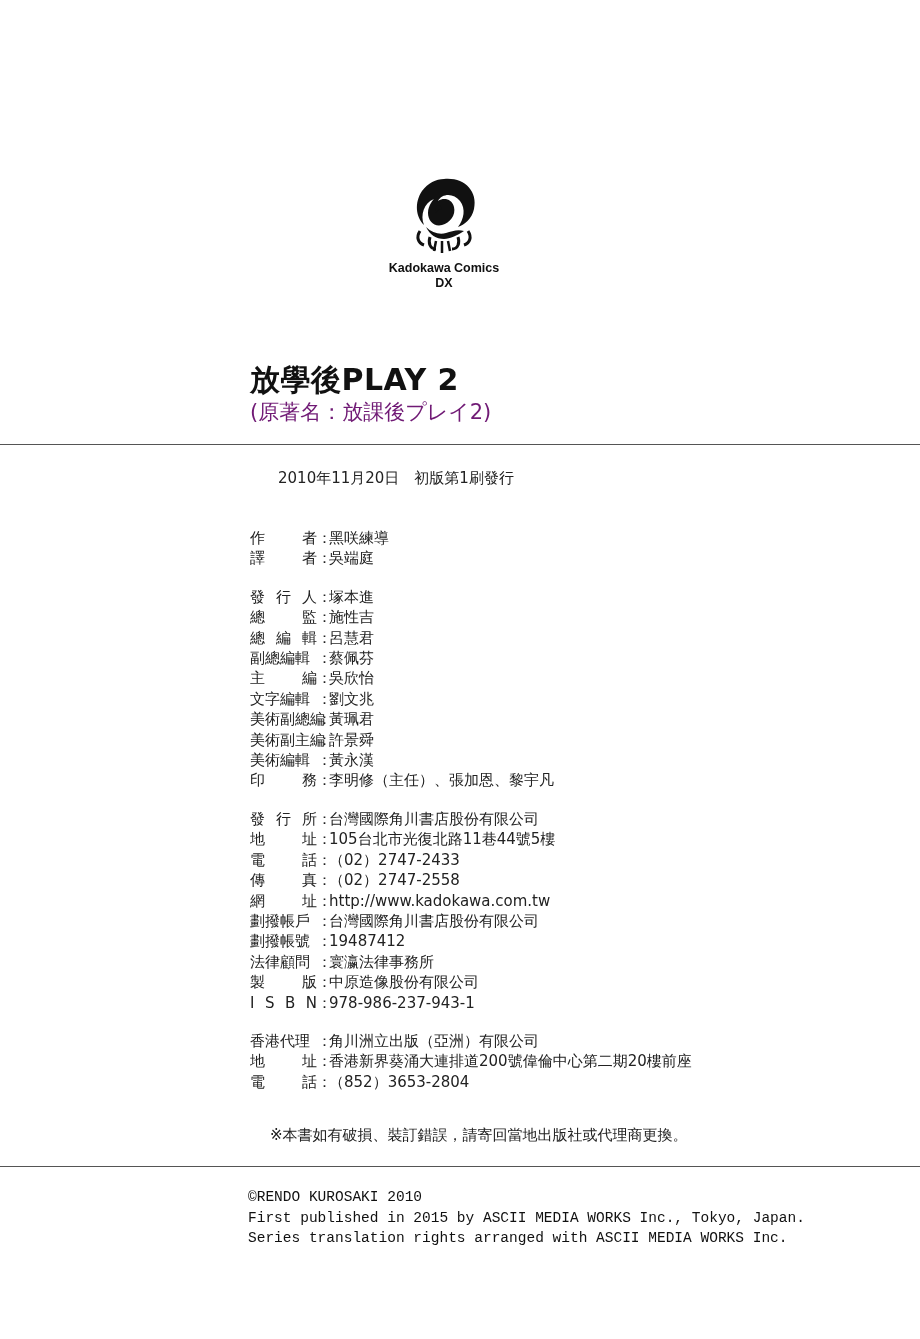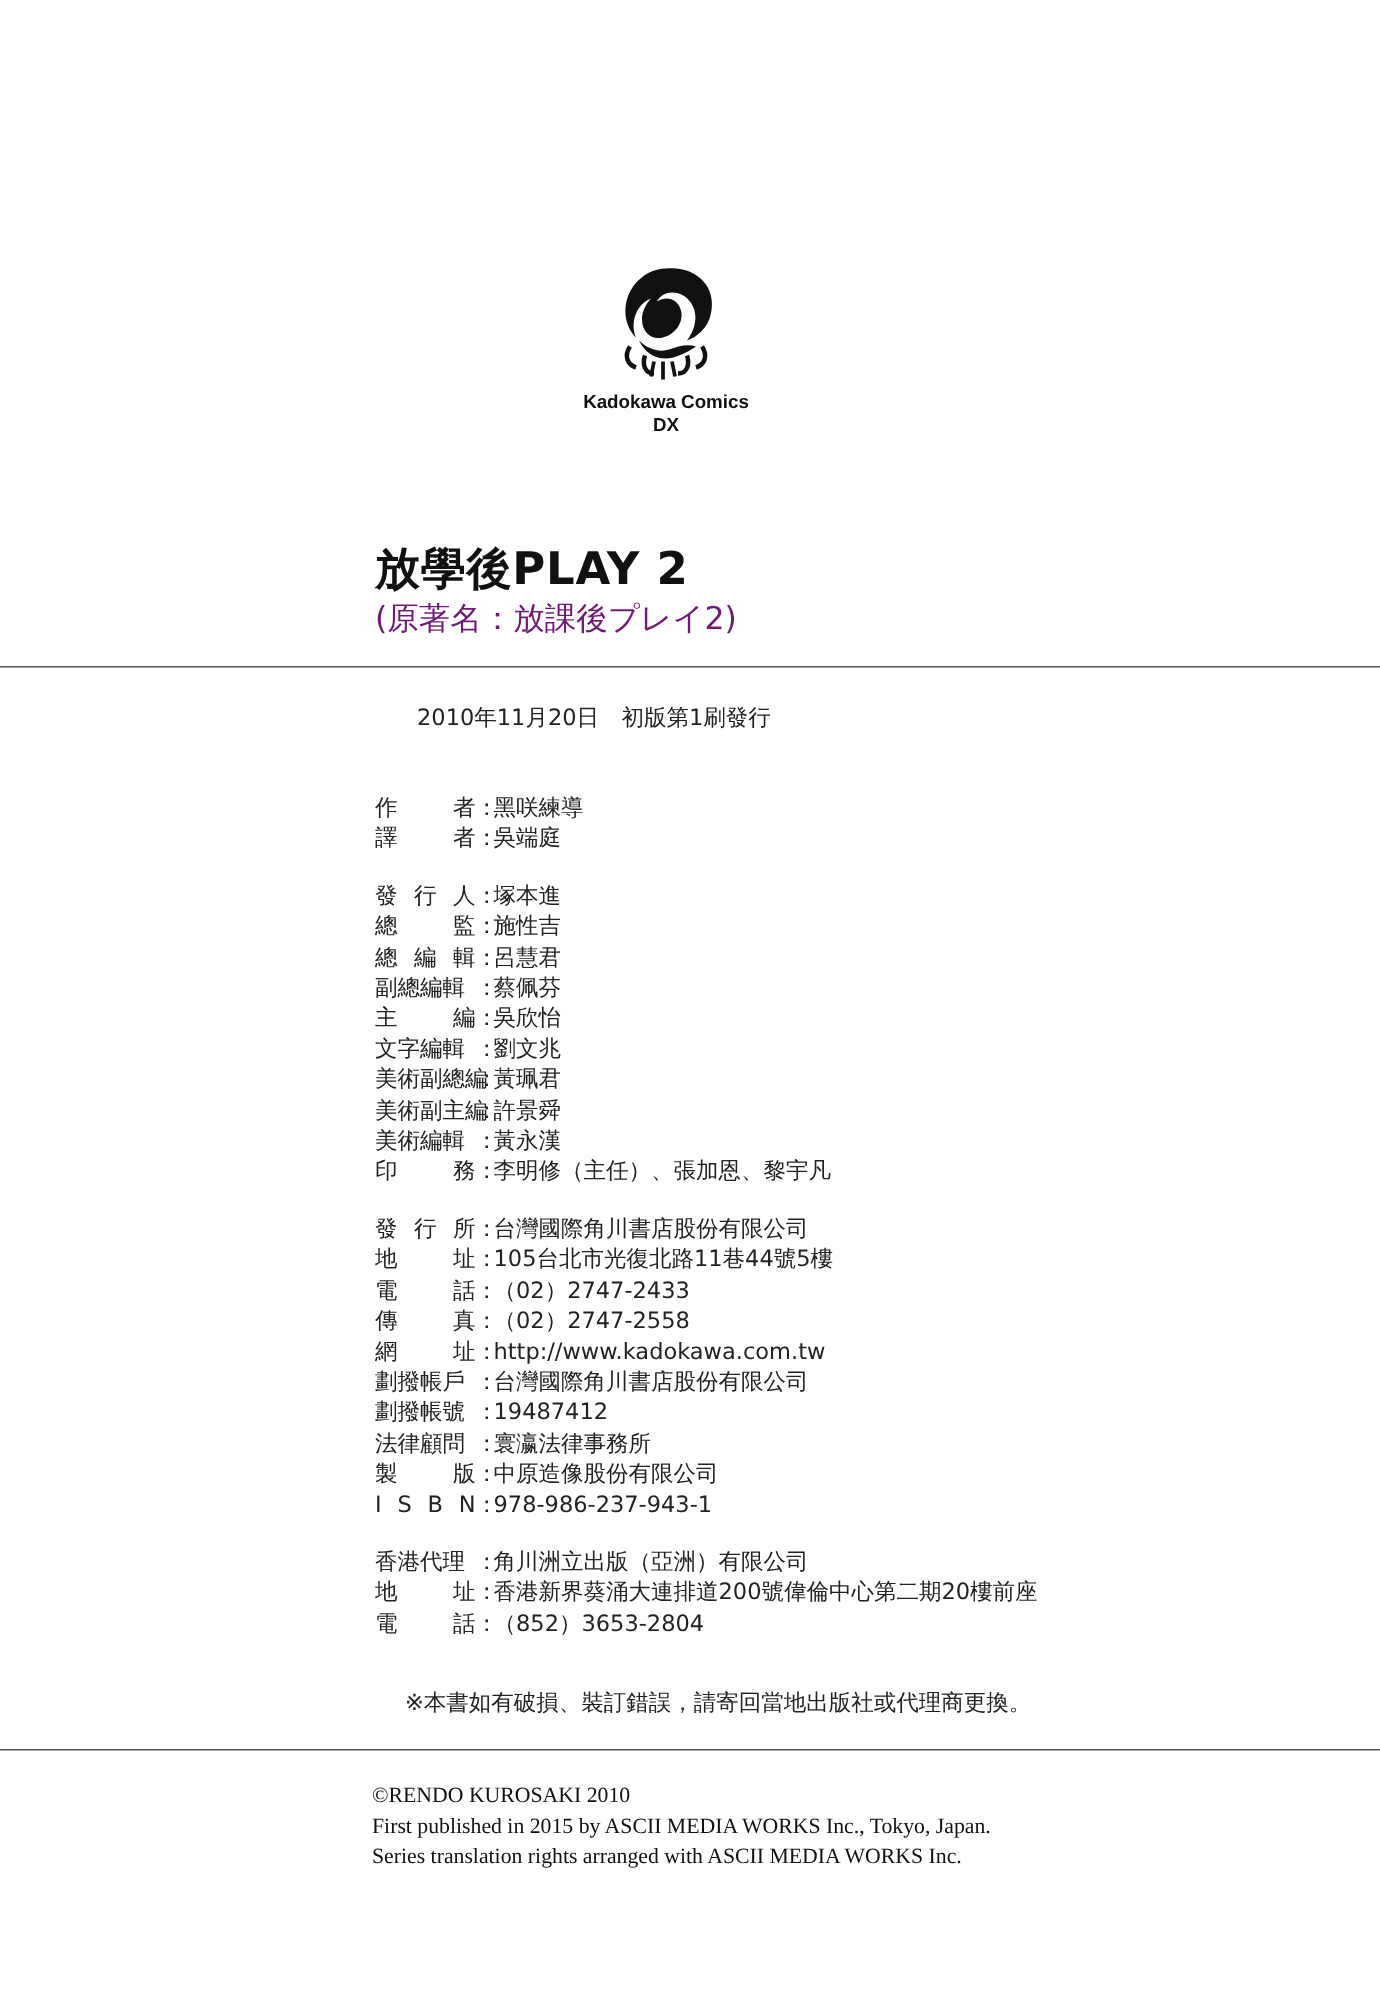--- a/index.html
+++ b/index.html
@@ -35,21 +35,21 @@
   .credit-label { width: 67px; display: flex; justify-content: space-between; }
   .credit-label span { display: inline-block; }
   .credit-sep { width: 12px; text-align: center; }
   .credit-value { }
   .notice {
     position: absolute; left: 250px; top: 1125px;
     font-size: 15px; line-height: 20px; color: #222; margin-left: 20px;
   }
   .copyright {
     position: absolute; left: 248px; top: 1187px;
-    font-family: Liberation Serif, serif; font-size: 14.5px; line-height: 20.5px; color: #111;
+    font-family: Liberation Mono, monospace; font-size: 14.5px; line-height: 20.5px; color: #111;
   }
 </style>
 </head>
 <body>
 
 <div class="logo">
   <svg width="76" height="80" viewBox="0 0 76 80">
     <path d="M38 4 C58 2 72 16 68 34 C66 44 58 50 52 52 C58 44 60 34 54 26 C48 18 36 18 32 26 C38 22 46 24 48 32 C50 40 44 48 36 50 C28 52 22 46 22 38 C22 30 28 24 28 24 C18 28 14 40 18 50 C10 42 8 28 16 16 C22 8 30 4 38 4 Z" fill="#111"></path>
     <path d="M34 30 C30 30 28 34 30 38 C32 34 36 34 36 34 Z" fill="#111"></path>
     <path d="M20 52 C26 58 34 60 40 58 C46 56 52 54 58 56 C52 60 44 64 38 64 C30 64 24 60 20 52 Z" fill="#111"></path>

